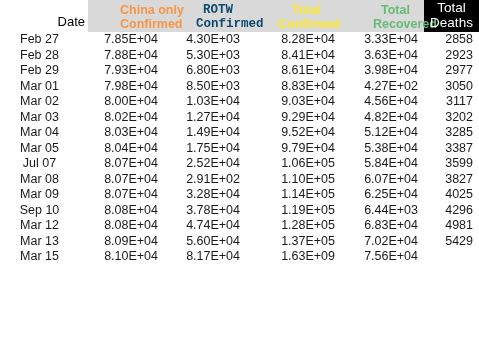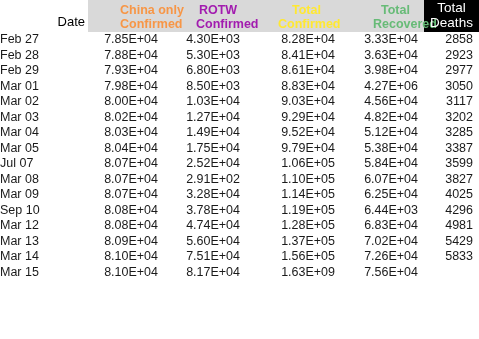--- a/index.html
+++ b/index.html
@@ -52,21 +52,21 @@
     padding-right: 3px;
     vertical-align: bottom;
     padding-bottom: 3px;
     margin-left: 44px;
   }
   th.shaded {
     background: #d9d9d9;
     padding-left: 32px;
   }
   th.col-china   { color: #f79646; }
-  th.col-rotw    { color: #a21caf; }
+  th.col-rotw    { color: #0c4a6e; font-family: Liberation Mono, monospace; }
   th.col-tconf   { color: #ffe832; }
   th.col-trec    { color: #67bb77; }
   th.col-deaths {
     background: #000000;
     color: #ffffff;
     font-weight: normal;
     font-size: 13.5px;
     line-height: 15px;
     text-align: center;
     padding-right: 0;
@@ -82,21 +82,21 @@
     padding: 0 6px 0 0;
     margin: 0;
     font-size: 12.5px;
     color: #1a1a1a;
     line-height: 15.5px;
     white-space: nowrap;
     background: #ffffff;
     text-align: right;
   }
   td.cell-date {
-    text-align: left;
+    text-align: center;
     padding-right: 9px;
   }
   td.cell-deaths {
   }
 
   
   col.w-date   { width: 88px; }
   col.w-china  { width: 76px; }
   col.w-rotw   { width: 82px; }
   col.w-tconf  { width: 95px; }
@@ -166,21 +166,21 @@
           <td class="cell-rotw">6.80E+03</td>
           <td class="cell-tconf">8.61E+04</td>
           <td class="cell-trec">3.98E+04</td>
           <td class="cell-deaths">2977</td>
         </tr>
         <tr class="data-row">
           <td class="cell-date">Mar 01</td>
           <td class="cell-china">7.98E+04</td>
           <td class="cell-rotw">8.50E+03</td>
           <td class="cell-tconf">8.83E+04</td>
-          <td class="cell-trec">4.27E+06</td>
+          <td class="cell-trec">4.27E+02</td>
           <td class="cell-deaths">3050</td>
         </tr>
         <tr class="data-row">
           <td class="cell-date">Mar 02</td>
           <td class="cell-china">8.00E+04</td>
           <td class="cell-rotw">1.03E+04</td>
           <td class="cell-tconf">9.03E+04</td>
           <td class="cell-trec">4.56E+04</td>
           <td class="cell-deaths">3117</td>
         </tr>
@@ -250,28 +250,20 @@
         </tr>
         <tr class="data-row">
           <td class="cell-date">Mar 13</td>
           <td class="cell-china">8.09E+04</td>
           <td class="cell-rotw">5.60E+04</td>
           <td class="cell-tconf">1.37E+05</td>
           <td class="cell-trec">7.02E+04</td>
           <td class="cell-deaths">5429</td>
         </tr>
         <tr class="data-row">
-          <td class="cell-date">Mar 14</td>
-          <td class="cell-china">8.10E+04</td>
-          <td class="cell-rotw">7.51E+04</td>
-          <td class="cell-tconf">1.56E+05</td>
-          <td class="cell-trec">7.26E+04</td>
-          <td class="cell-deaths">5833</td>
-        </tr>
-        <tr class="data-row">
           <td class="cell-date">Mar 15</td>
           <td class="cell-china">8.10E+04</td>
           <td class="cell-rotw">8.17E+04</td>
           <td class="cell-tconf">1.63E+09</td>
           <td class="cell-trec">7.56E+04</td>
           <td class="cell-deaths"></td>
         </tr>
       </tbody>
   </table>
 </div>

